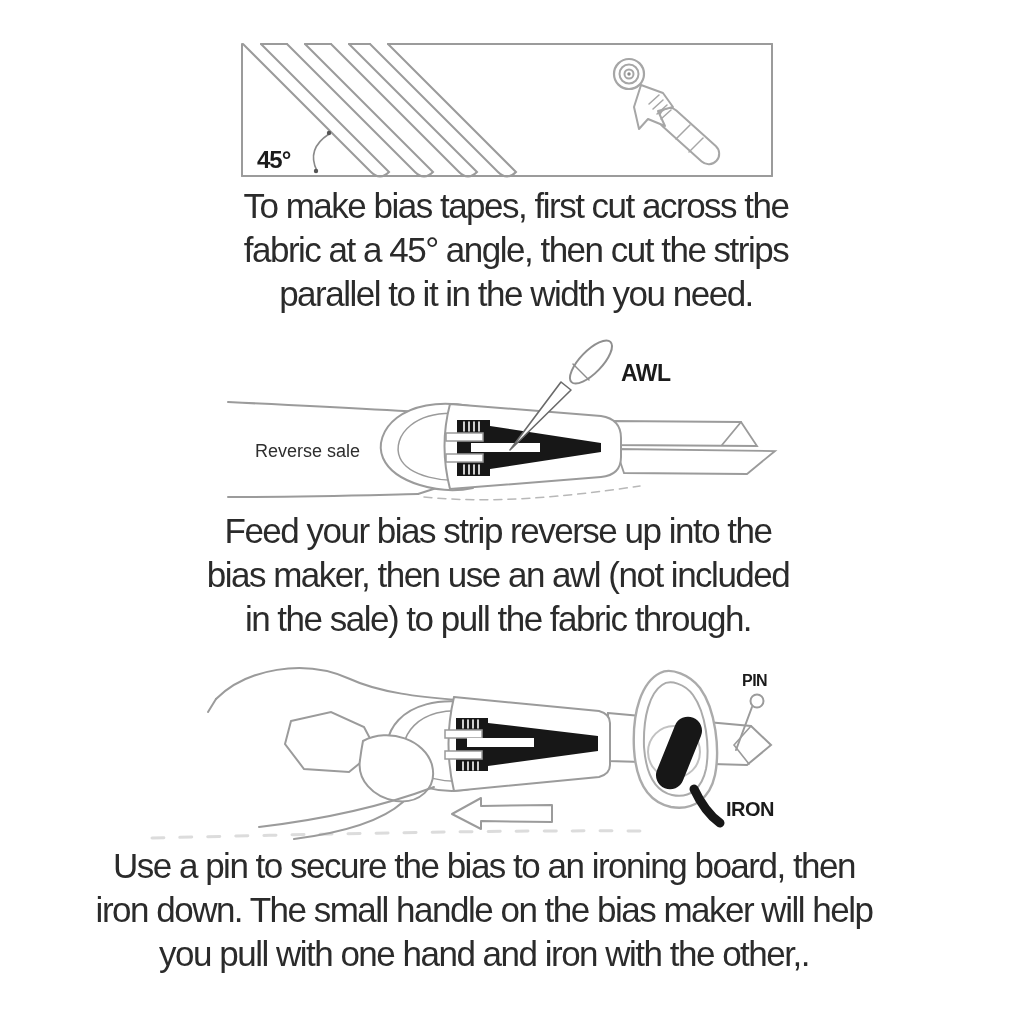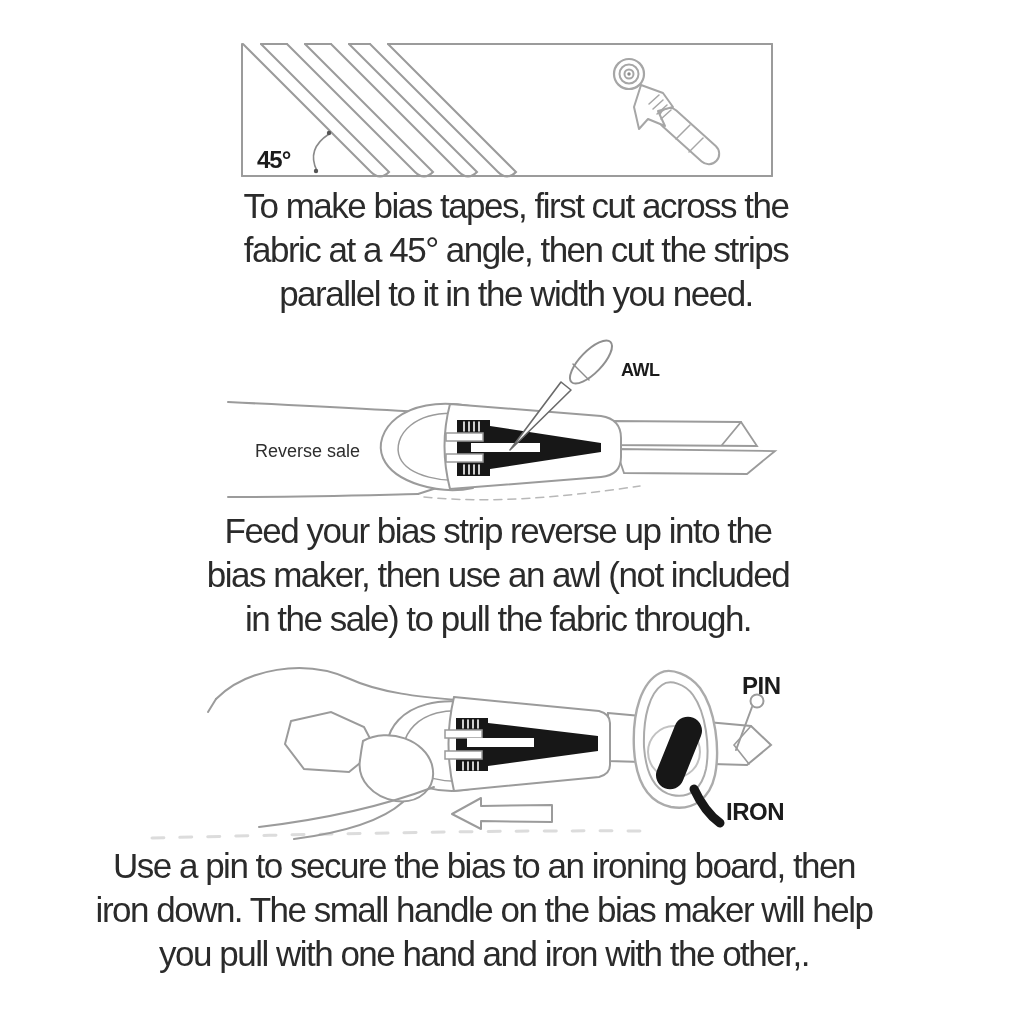--- a/index.html
+++ b/index.html
@@ -2,23 +2,23 @@
 <html><head>
 <meta charset="utf-8">
 <style>
   html,body{margin:0;padding:0;background:#ffffff;}
   .canvas{position:relative;width:1024px;height:1024px;background:#ffffff;overflow:hidden;
           font-family:"Liberation Sans",sans-serif;}
   .art{position:absolute;left:0;top:0;}
   .lbl{position:absolute;color:#1b1b1b;font-weight:700;white-space:nowrap;letter-spacing:-0.5px;}
   #lbl-45{left:257px;top:146px;font-size:24px;letter-spacing:-1px;}
   #lbl-reverse{left:255px;top:441px;font-size:18px;font-weight:400;color:#2e2e2e;letter-spacing:0;}
-  #lbl-awl{left:621px;top:360px;font-size:18px;}
-  #lbl-pin{left:742px;top:672px;font-size:24px;}
-  #lbl-iron{left:726px;top:798px;font-size:24px;}
+  #lbl-awl{left:621px;top:360px;font-size:23px;}
+  #lbl-pin{left:742px;top:672px;font-size:16px;}
+  #lbl-iron{left:726px;top:798px;font-size:20px;}
   .caption{position:absolute;left:0;width:1024px;text-align:center;color:#2b2b2b;
            font-size:35px;line-height:44px;letter-spacing:-1.5px;font-weight:400;white-space:nowrap;}
   #cap1{top:184px;transform:translateX(4px);}
   #cap2{top:509px;transform:translateX(-14px);}
   #cap3{top:844px;transform:translateX(-28px);}
 </style>
 </head>
 <body>
 
 <div class="canvas">

